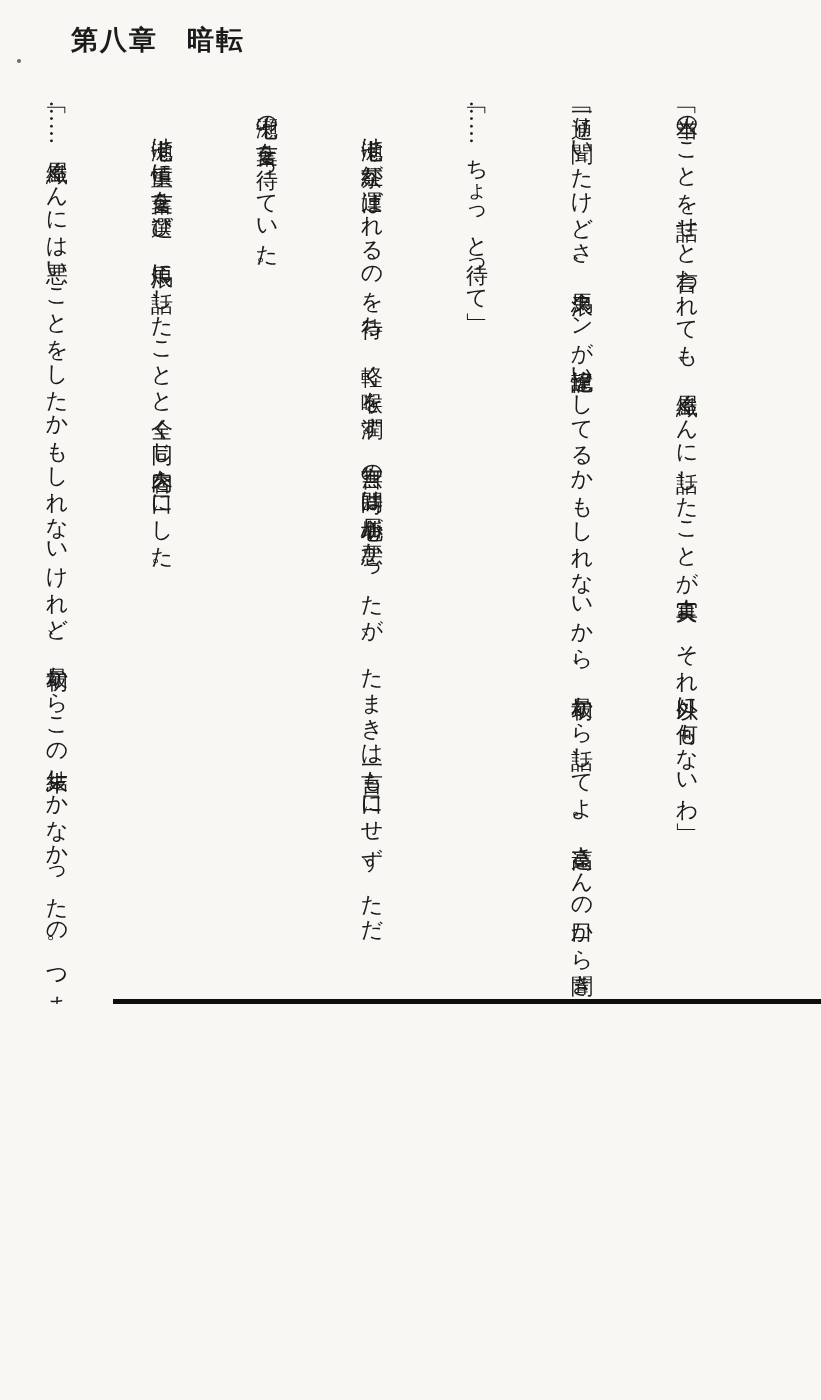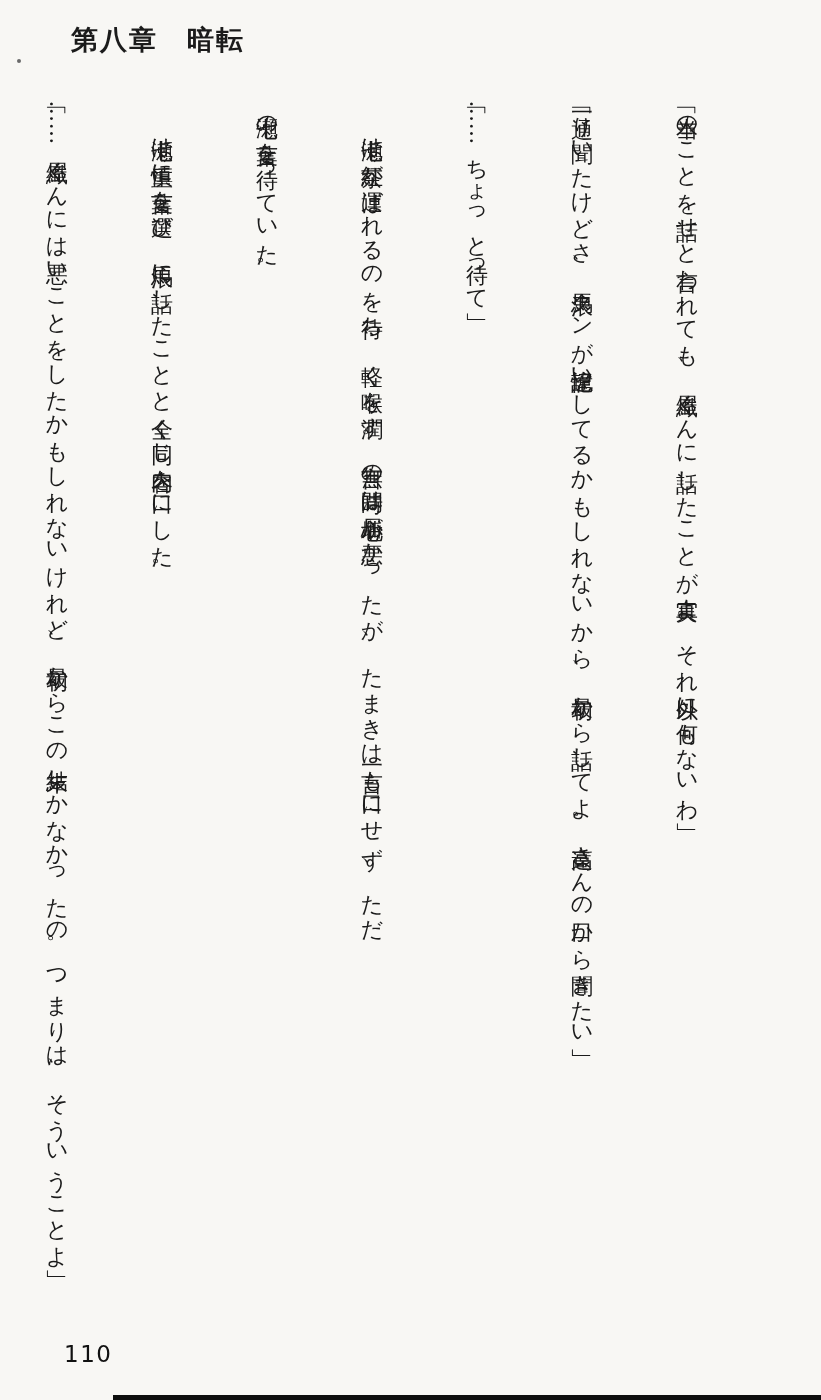--- a/index.html
+++ b/index.html
@@ -1,21 +1,21 @@
 <!DOCTYPE html>
 <html lang="ja"><head>
 <meta charset="utf-8">
 <style>
   * { margin: 0; padding: 0; box-sizing: border-box; }
   html, body { width: 821px; height: 1400px; }
   body { background: #f8f7f4; }
   .page {
     position: relative;
     width: 821px;
-    height: 1400px;
+    height: 1004px;
     background: #f8f7f4;
     overflow: hidden;
     color: #1b1b1b;
     font-family: "DejaVu Serif", "Liberation Serif", serif;
   }
   .chapter-heading {
     position: absolute;
     left: 71px;
     top: 22px;
     font-size: 27px;

